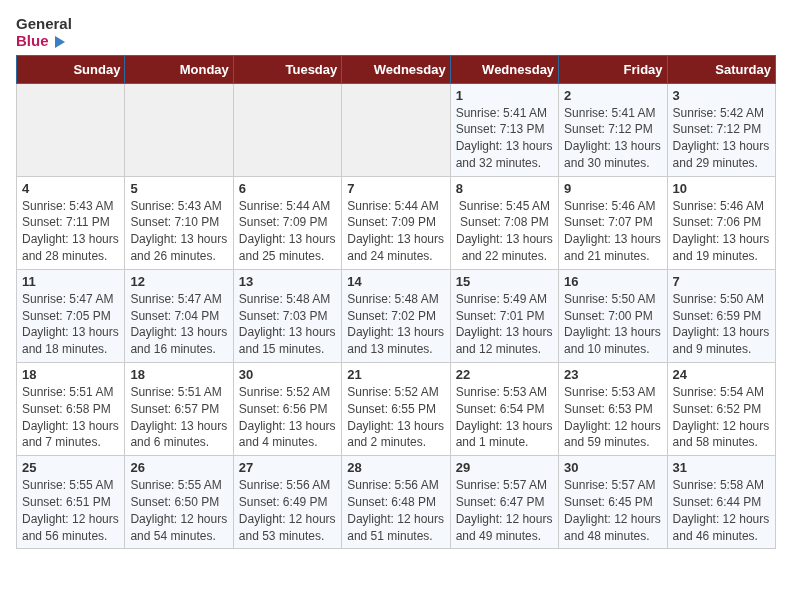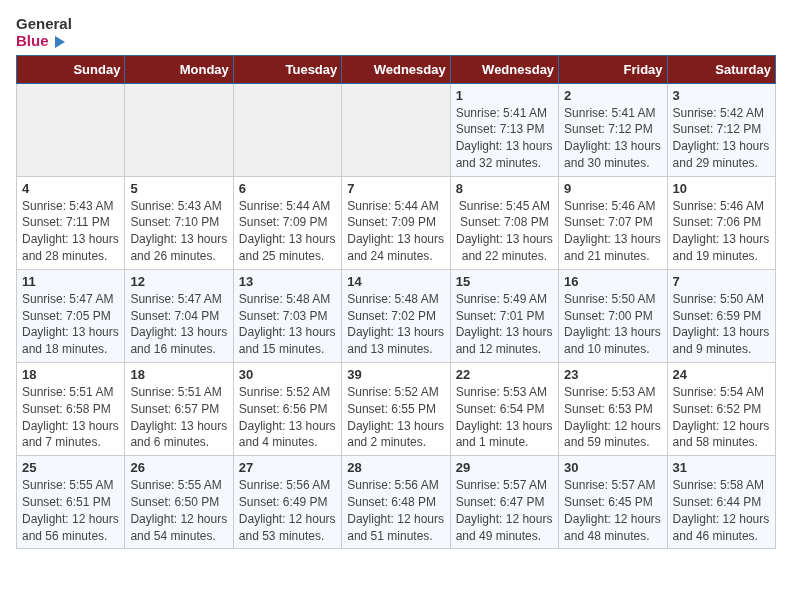--- a/index.html
+++ b/index.html
@@ -255,21 +255,21 @@
 and 6 minutes.</div>
         </td>
         <td>
           <div class="day-number">30</div>
           <div class="day-info" style="white-space: pre-line;">Sunrise: 5:52 AM
 Sunset: 6:56 PM
 Daylight: 13 hours
 and 4 minutes.</div>
         </td>
         <td>
-          <div class="day-number">39</div>
+          <div class="day-number">21</div>
           <div class="day-info" style="white-space: pre-line;">Sunrise: 5:52 AM
 Sunset: 6:55 PM
 Daylight: 13 hours
 and 2 minutes.</div>
         </td>
         <td>
           <div class="day-number">22</div>
           <div class="day-info" style="white-space: pre-line;">Sunrise: 5:53 AM
 Sunset: 6:54 PM
 Daylight: 13 hours

